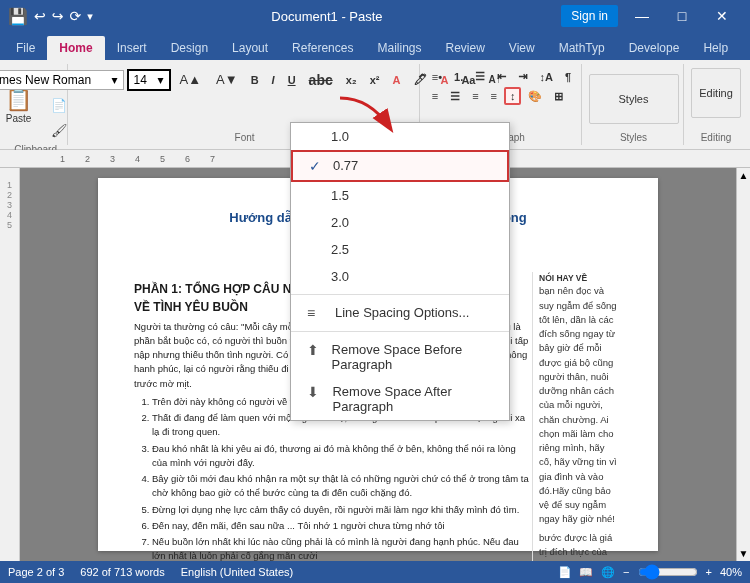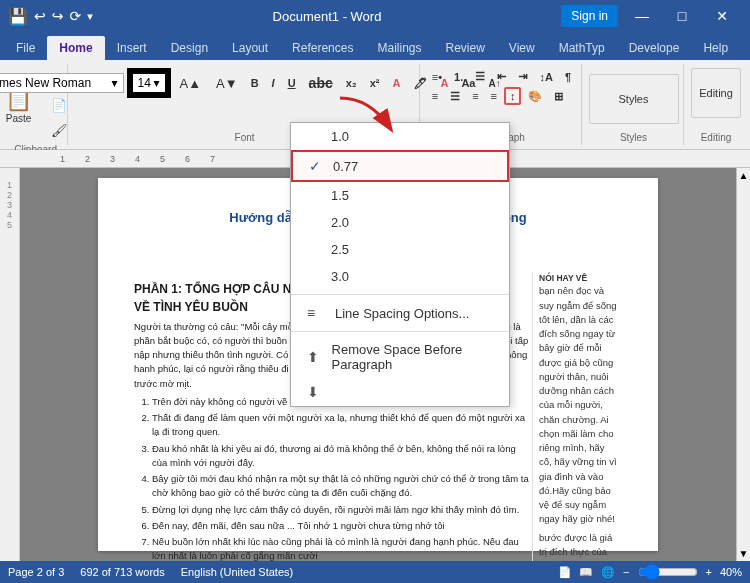--- a/index.html
+++ b/index.html
@@ -30,21 +30,21 @@
     }
     .tab-item {
       padding: 5px 12px;
       cursor: pointer;
       color: #d0dff0;
       font-size: 12px;
       border-radius: 2px 2px 0 0;
     }
     .tab-item.active {
       background: #f0f0f0;
-      color: #4c1d95;
+      color: #be185d;
       font-weight: 600;
     }
 
     
     .ribbon {
       background: #f0f0f0;
       border-bottom: 1px solid #c8c8c8;
       padding: 4px 4px 4px 4px;
       display: flex;
       align-items: stretch;
@@ -118,21 +118,21 @@
       padding: 2px 5px;
       font-size: 12px;
       width: 140px;
       cursor: pointer;
       display: flex;
       align-items: center;
       justify-content: space-between;
     }
     .font-size-selector {
       background: white;
-      border: 6px solid #000000;
+      border: 2px solid #000000;
       padding: 2px 5px;
       font-size: 12px;
       width: 44px;
       cursor: pointer;
       display: flex;
       align-items: center;
       justify-content: space-between;
     }
     .small-btn {
       background: transparent;
@@ -159,21 +159,20 @@
       border: 1px solid #aaa;
       box-shadow: 2px 2px 8px rgba(0,0,0,0.2);
       z-index: 1000;
       width: 220px;
       font-size: 13px;
     }
     .dropdown-item {
       padding: 6px 16px;
       cursor: pointer;
       display: flex;
-      align-items: center;
       gap: 8px;
       color: #333;
     }
     .dropdown-item.selected { background: #e5f0fb; }
     .dropdown-item .check { width: 16px; color: #2b579a; font-size: 14px; }
     .dropdown-divider { border-top: 1px solid #ddd; margin: 4px 0; }
     .dropdown-item-icon { font-size: 14px; color: #555; width: 20px; }
 
     
     .ruler {
@@ -332,21 +331,21 @@
 <body>
 
 <div class="title-bar">
   <div class="title-bar-left">
     <span style="font-size:16px;">💾</span>
     <span style="cursor:pointer;font-size:14px;">↩</span>
     <span style="cursor:pointer;font-size:14px;">↪</span>
     <span style="cursor:pointer;font-size:14px;">⟳</span>
     <span style="cursor:pointer;font-size:11px;">▾</span>
   </div>
-  <div class="title-bar-center">Document1 - Word</div>
+  <div class="title-bar-center">Document1 - Paste</div>
   <div class="title-bar-right">
     <button class="sign-in-btn">Sign in</button>
     <div class="window-controls">
       <div class="wc-btn">—</div>
       <div class="wc-btn">□</div>
       <div class="wc-btn close">✕</div>
     </div>
   </div>
 </div>
 
@@ -486,20 +485,21 @@
     <span class="dropdown-item-icon">≡</span>
     <span>Line Spacing Options...</span>
   </div>
   <div class="dropdown-divider"></div>
   <div class="dropdown-item">
     <span class="dropdown-item-icon">⬆</span>
     <span>Remove Space Before Paragraph</span>
   </div>
   <div class="dropdown-item">
     <span class="dropdown-item-icon">⬇</span>
+    <span>Remove Space After Paragraph</span>
   </div>
 </div>
 
 <div class="ruler">
   <span style="display:flex;gap:20px;font-size:9px;color:#666;">
     <span>1</span>
       <span>2</span>
       <span>3</span>
       <span>4</span>
       <span>5</span>

